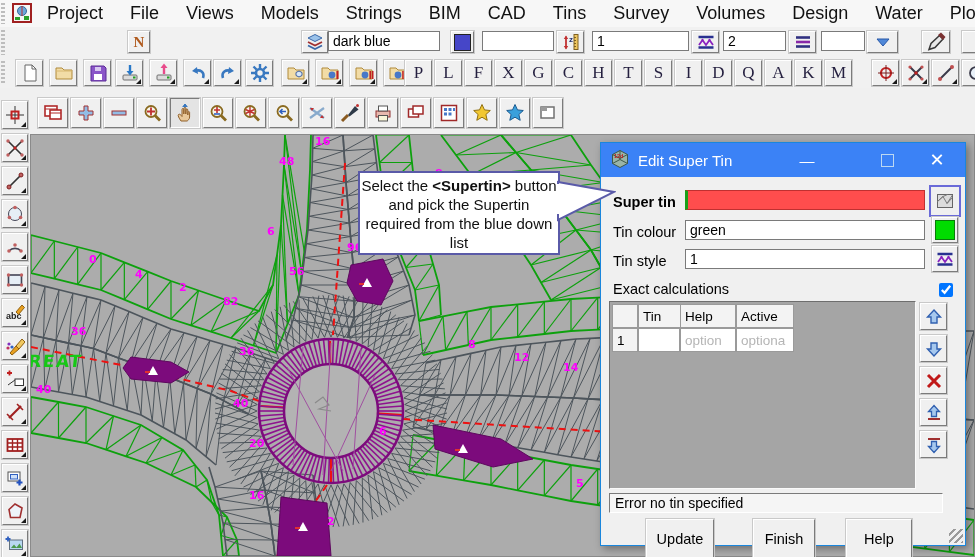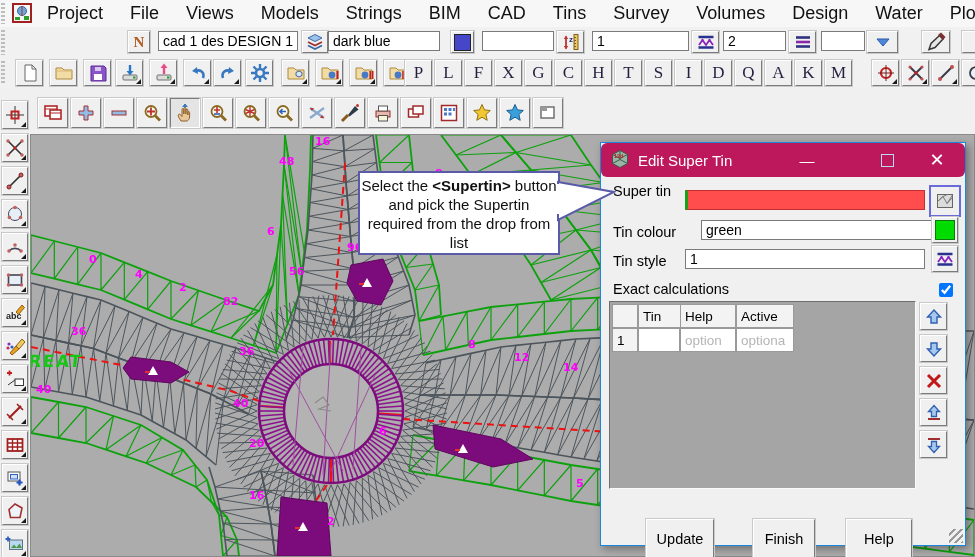--- a/index.html
+++ b/index.html
@@ -34,22 +34,22 @@
   #cad-svg{position:absolute;left:0;top:0;}
   
   #callout{position:absolute;left:358px;top:171px;width:202px;height:84px;background:#fff;
            border:2px solid #5a5aa8;z-index:40;box-sizing:border-box;
            text-align:center;font-size:15px;line-height:19px;padding-top:3px;color:#101010;}
   #callout b{font-weight:bold;}
   #callout-tail{position:absolute;left:556px;top:176px;z-index:41;}
   
   #dialog{position:absolute;left:600px;top:142px;width:366px;height:404px;background:#f0f0f0;
           border:1px solid #1a86dc;box-shadow:3px 3px 8px rgba(0,0,0,.35);z-index:30;box-sizing:border-box;}
-  #dlg-title{position:absolute;left:0;top:0;width:100%;height:34px;background:#be185d;color:#fff;
-             display:flex;align-items:center;font-size:15px;border-radius:6px;}
+  #dlg-title{position:absolute;left:0;top:0;width:100%;height:34px;background:#3b82f6;color:#fff;
+             display:flex;align-items:center;font-size:15px;}
   #dlg-title .t{margin-left:8px;}
   .dlg-ctl{position:absolute;top:0;width:40px;height:34px;display:flex;align-items:center;
            justify-content:center;color:#fff;font-size:15px;}
   .dlg-label{position:absolute;left:12px;font-size:14.5px;color:#000;}
   .dlg-input{position:absolute;left:84px;width:240px;height:20px;border:1px solid #7a7a7a;
              background:#fff;font-family:"Liberation Sans",sans-serif;font-size:14px;padding:0 4px;box-sizing:border-box;}
   #supertin-input{background:#ff4d4d;border-color:#c03030;border-left:3px solid #18a018;}
   #dlg-table{position:absolute;left:8px;top:158px;width:305px;height:186px;background:#a5a5a5;
              border:1px solid;border-color:#6e6e6e #fafafa #fafafa #6e6e6e;}
   .th,.td{position:absolute;box-sizing:border-box;border:1px solid #9a9a9a;font-size:13.5px;
@@ -94,21 +94,20 @@
       <span class="menu-item">Plot</span>
       <span class="menu-item">Report</span>
       <span class="menu-item">Utilities</span>
     </div>
 
   <div id="fieldbar">
     <div class="grip"></div>
     <div class="btn3d" style="left:128px;top:4px;width:22px;height:22px;font-family:'Liberation Serif',serif;font-weight:bold;color:#b05a1e;font-size:15px;">
         <span>N</span>
       </div>
-    <input class="inp" style="left: 158px; width: 140px;" value="cad 1 des DESIGN 1">
     <div class="btn3d" style="left:302px;top:4px;width:26px;height:22px;">
         <span>
           <svg width="20" height="20" viewBox="0 0 20 20">
             <path d="M10 2.5l7 3.5-7 3.5L3 6z" fill="#9ac2ea" stroke="#3a68a8"></path>
             <path d="M3 10l7 3.5 7-3.5" fill="none" stroke="#a03030" stroke-width="1.8"></path>
             <path d="M3 13.5L10 17l7-3.5" fill="none" stroke="#3a68a8" stroke-width="1.8"></path>
           </svg>
         </span>
       </div>
     <input class="inp" style="left: 328px; width: 112px;" value="dark blue">
@@ -1439,21 +1438,21 @@
             <text x="348" y="300" fill="#ff00ff" font-size="11" font-weight="bold" font-family="DejaVu Sans, sans-serif">6</text>
             <text x="296" y="390" fill="#ff00ff" font-size="11" font-weight="bold" font-family="DejaVu Sans, sans-serif">2</text>
             <text x="545" y="352" fill="#ff00ff" font-size="11" font-weight="bold" font-family="DejaVu Sans, sans-serif">5</text>
             <text x="8" y="232" fill="#16c816" font-size="17" font-weight="bold" letter-spacing="1.5" font-family="DejaVu Sans, sans-serif" transform="skewX(-6)">TREAT</text>
           </g>
         </svg>
     </div>
   </div>
 
   <div id="callout">
-    <span>Select the </span><b>&lt;Supertin&gt;</b><span> button and pick the Supertin required from the drop from list</span>
+    <span>Select the </span><b>&lt;Supertin&gt;</b><span> button and pick the Supertin required from the blue down list</span>
   </div>
   <svg id="callout-tail" width="60" height="48">
     <polygon points="2,6 58,16 2,44" fill="#ffffff" stroke="#5a5aa8" stroke-width="2"></polygon>
     <rect x="0" y="8" width="4" height="30" fill="#ffffff"></rect>
   </svg>
 
   <div id="dialog">
     <div id="dlg-title">
       <span style="margin-left:9px;"><svg width="20" height="20" viewBox="0 0 20 20">
             <path d="M10 1.5l7.5 4v9l-7.5 4-7.5-4v-9z" fill="#9ab4a6" stroke="#3e584a"></path>
@@ -1461,33 +1460,33 @@
             <text x="4" y="9" font-size="5.5" font-weight="bold" fill="#c02020" font-family="Liberation Sans">12d</text>
           </svg></span>
       <span class="t">Edit Super Tin</span>
     </div>
     <div class="dlg-ctl" style="left:186px;">—</div>
     <div class="dlg-ctl" style="left:266px;">
         <span style="width:11px;height:11px;border:1px solid #bcd8f2;display:block;"></span>
       </div>
     <div class="dlg-ctl" style="left:316px;font-size:18px;">✕</div>
 
-    <div class="dlg-label" style="top:40px;">Super tin</div>
+    <div class="dlg-label" style="top:51px;font-weight:bold;">Super tin</div>
     <input class="dlg-input" id="supertin-input" style="top: 47px;" value="">
     <div class="btn3d" style="left:328px;top:42px;width:32px;height:32px;border:2px solid #6a6ad8;box-shadow:none;">
         <span>
           <svg width="20" height="20" viewBox="0 0 20 20">
             <rect x="2.5" y="3.5" width="15" height="13" fill="#dcdcdc" stroke="#666"></rect>
             <path d="M2.5 10.5l5.5-5 4 7 5.5-8.5M8 5.5l4.5-2M8 5.5l-5.5 5M12 12.5l5.5-6" stroke="#7a7a7a" fill="none"></path>
           </svg>
         </span>
       </div>
 
     <div class="dlg-label" style="top:81px;text-align:right;">Tin colour</div>
-    <input class="dlg-input" style="top: 77px; margin-left: 16px;" value="green">
+    <input class="dlg-input" style="top: 77px;" value="green">
     <div class="btn3d" style="left:331px;top:74px;width:26px;height:26px;">
         <span style="width:18px;height:18px;background:#00dc00;border:1px solid #0a7a0a;"></span>
       </div>
 
     <div class="dlg-label" style="top:110px;">Tin style</div>
     <input class="dlg-input" style="top: 106px;" value="1">
     <div class="btn3d" style="left:331px;top:103px;width:26px;height:26px;">
         <span>
           <svg width="20" height="20" viewBox="0 0 20 20">
             <path d="M2.5 5h15M2.5 15.5h15" stroke="#283090" stroke-width="2.4"></path>
@@ -1543,20 +1542,23 @@
       </div>
     <div class="btn3d" style="left:319px;top:288px;width:27px;height:27px;">
         <span>
           <svg width="20" height="20" viewBox="0 0 20 20">
             <rect x="4" y="3" width="12" height="2" fill="#a03030"></rect>
             <path d="M10 17.5l5.5-6h-3v-5h-5v5h-3z" fill="#a6c8ee" stroke="#3060b0" stroke-width="1.3"></path>
           </svg>
         </span>
       </div>
 
+    <div id="dlg-msg">
+        <span>Error no tin specified</span>
+      </div>
 
     <div class="btn3d dlg-btn" style="left:45px;width:68px;">
         <span>Update</span>
       </div>
     <div class="btn3d dlg-btn" style="left:152px;width:62px;">
         <span>Finish</span>
       </div>
     <div class="btn3d dlg-btn" style="left:245px;width:66px;">
         <span>Help</span>
       </div>

